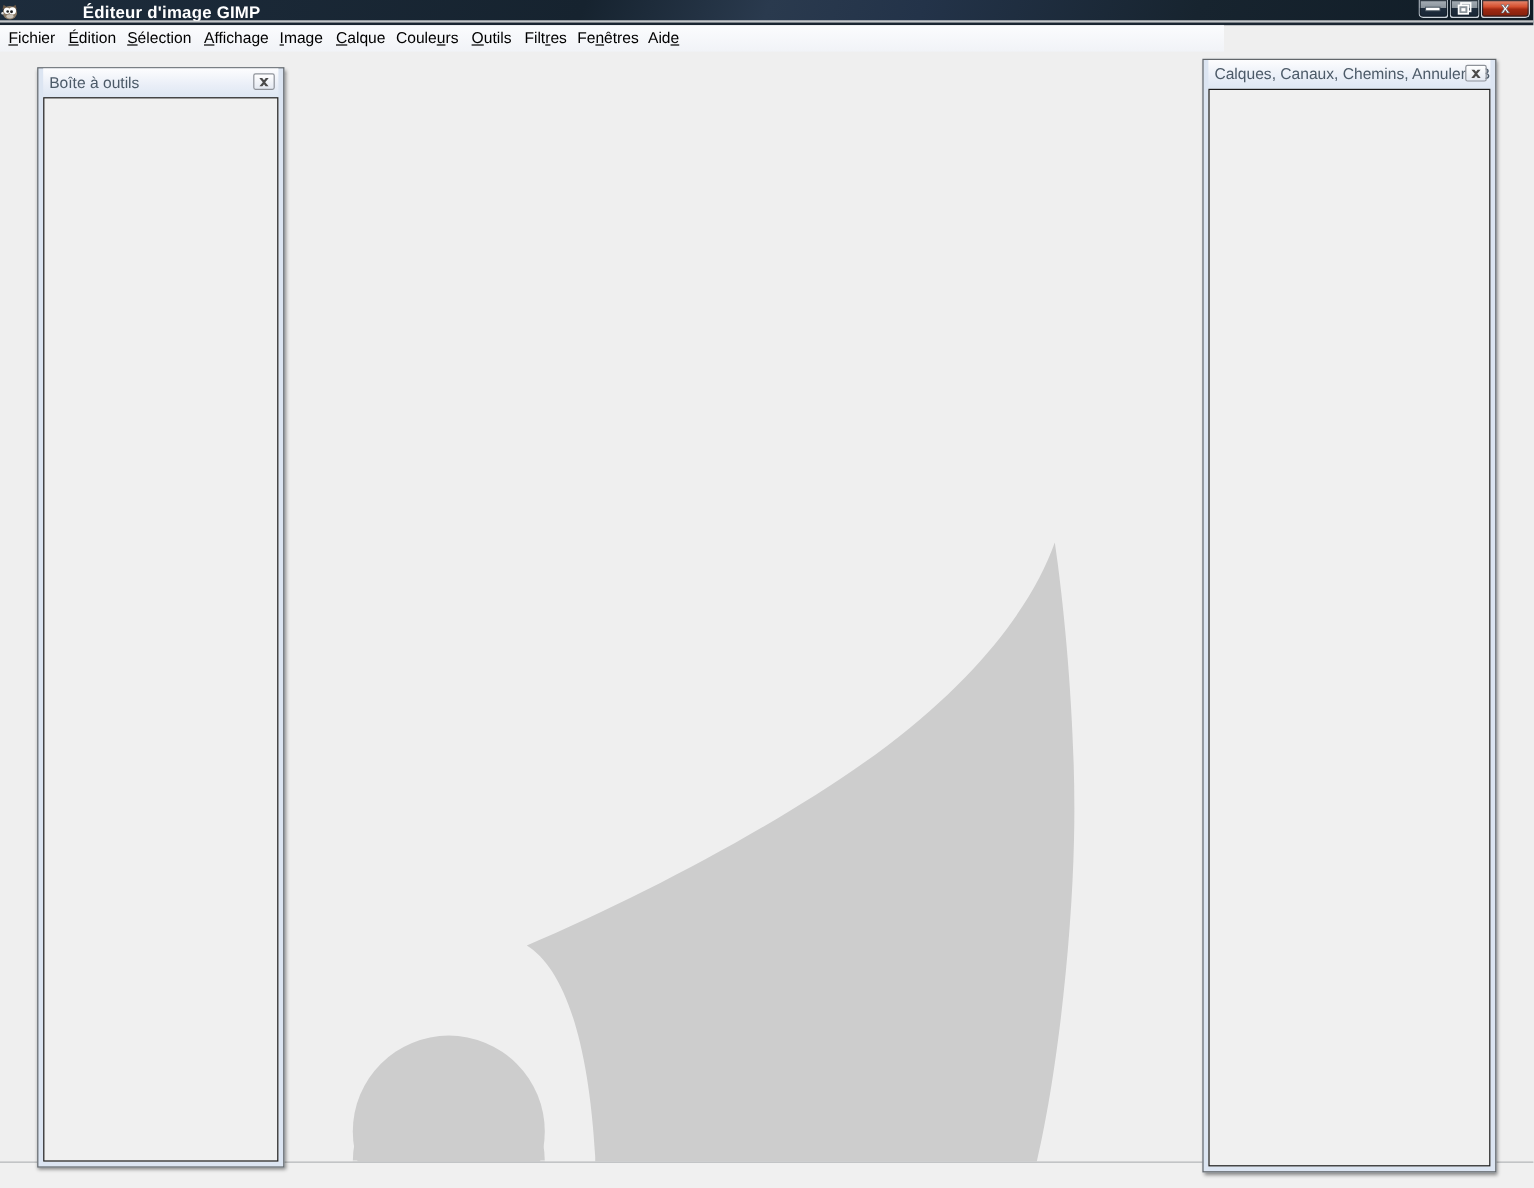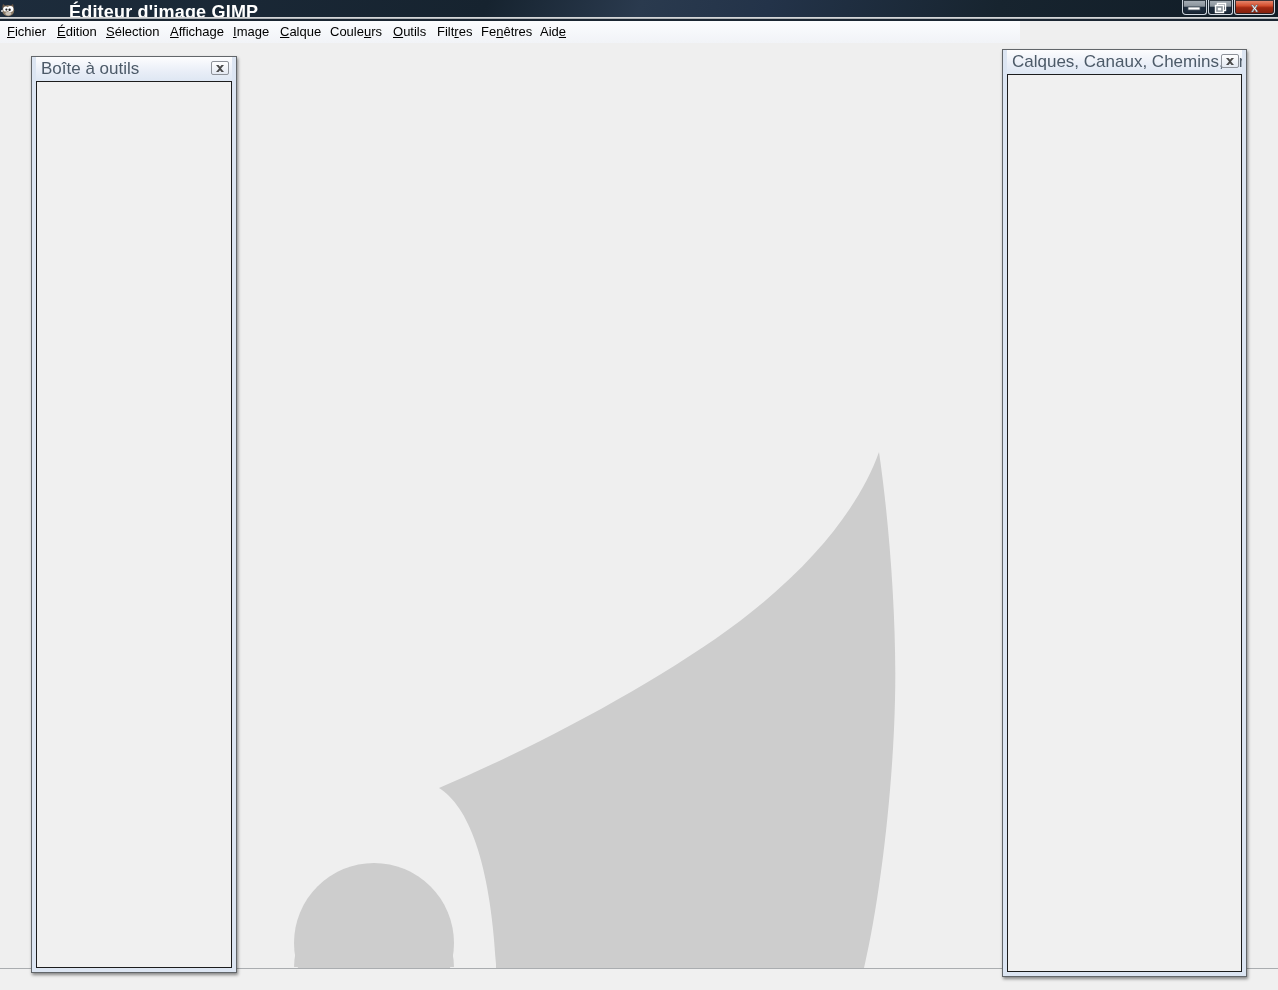--- a/index.html
+++ b/index.html
@@ -5,21 +5,21 @@
 * { margin:0; padding:0; box-sizing:border-box; }
 html,body { width:1278px; height:990px; overflow:hidden; }
 body { font-family:"Liberation Sans", sans-serif; background:#efefef; }
 #root { position:relative; width:1278px; height:990px; }
 .abs { position:absolute; }
 
 
 #titlebar { left:0; top:0; width:1278px; height:19px;
   background:linear-gradient(110deg,#1d2c3c 0%,#16232f 38%,#2a3a4e 50%,#233349 60%,#17242f 78%,#101c26 100%);
 }
-#titlebar .ttext { position:absolute; left:21px; top:2px; color:#fff; font-size:18px; font-weight:bold; letter-spacing:0.2px;padding-left:48px; }
+#titlebar .ttext { position:absolute; left:21px; top:2px; color:#fff; font-size:14px; font-weight:bold; letter-spacing:0.2px;padding-left:48px; }
 #tbsep { left:0; top:17px; width:1278px; height:2px; background:linear-gradient(#e8e8e8,#9aa0a6); }
 #tbsep2 { left:0; top:19px; width:1278px; height:2px; background:#1a2531; }
 
 
 #winbtns { left:1182px; top:0px; height:16px; display:flex; }
 .wbtn { height:15px; border:1px solid #cdd5dd; border-top:none; box-shadow:inset 0 0 0 1px rgba(20,30,40,.8); position:relative; }
 .wbtn.min { width:25px; border-radius:0 0 3px 4px; background:linear-gradient(#a8b0b8 0%,#8b949c 45%,#1f2d3d 50%,#182636 100%); }
 .wbtn.max { width:25px; border-radius:0 0 3px 3px; background:linear-gradient(#a8b0b8 0%,#8b949c 45%,#1f2d3d 50%,#182636 100%); margin-left:1px;}
 .wbtn.cls { width:41px; border-radius:0 0 4px 3px; background:linear-gradient(#e89078 0%,#d55030 40%,#a22912 55%,#7e1f0c 100%); margin-left:1px;}
 
@@ -30,21 +30,21 @@
 
 
 #canvas { left:0; top:43px; width:1278px; height:925px; background:#efefef; }
 #statusline { left:0; top:968px; width:1278px; height:1px; background:#aaadb0; }
 #statusbar { left:0; top:969px; width:1278px; height:21px; background:#f0f0f0; }
 
 
 .gwin { position:absolute; background:#dce5f2; border:1px solid #62666a;
   box-shadow:1px 2px 3px rgba(0,0,0,.45); }
 .gwin .wtitle { position:absolute; left:4px; top:0; right:4px; height:24px;
-  background:linear-gradient(#fdfdfe,#e9eef7 60%,#dee7f3); color:#4c5a68; font-size:17px; line-height:24px; padding-left:5px;
+  background:linear-gradient(#fdfdfe,#e9eef7 60%,#dee7f3); color:#4c5a68; font-size:13px; line-height:24px; padding-left:5px;
   white-space:nowrap; overflow:hidden; }
 .gwin .wclose { position:absolute; width:18px; height:14px; top:4px;
   background:linear-gradient(#fff,#e4e9f2); border:1px solid #8e9299; border-radius:2px;
   color:#555; text-align:center; }
 .wclose svg { display:block; margin:3px auto 0; }
 .gwin .wcontent { position:absolute; left:4px; top:24px; right:4px; bottom:4px;
   background:#f0f0f0; border:1px solid #1c1c1c; }
 </style>
 </head>
 <body>

